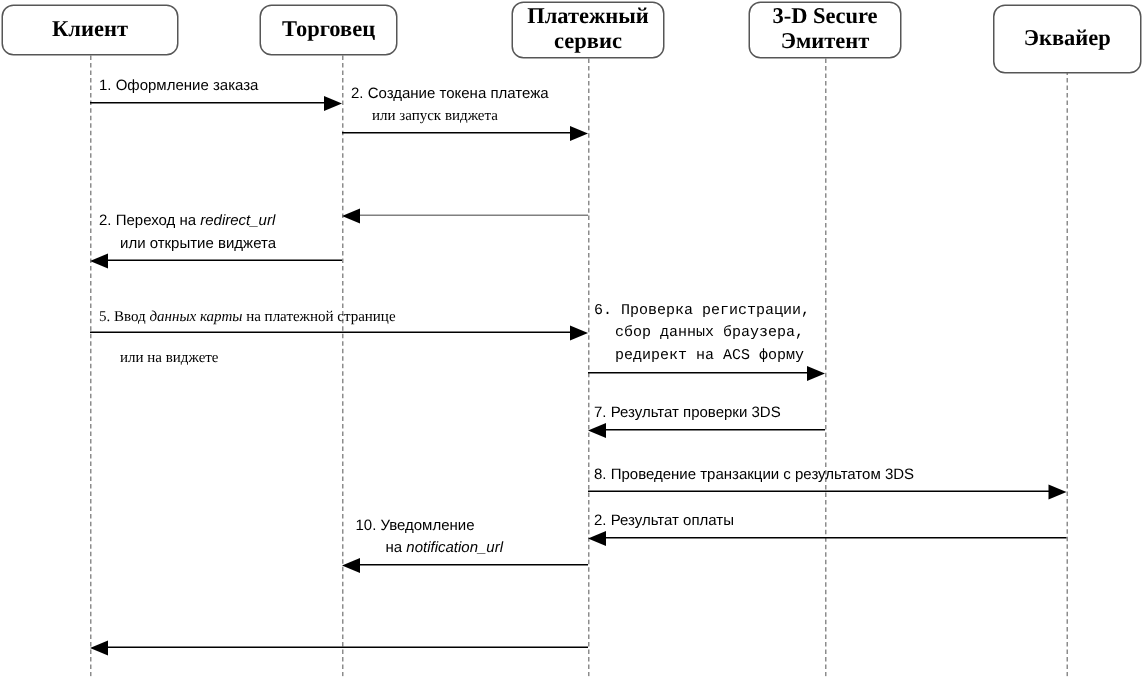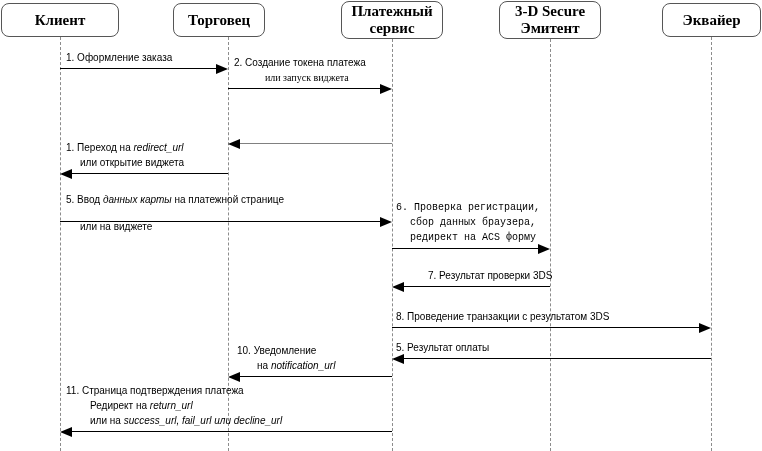--- a/index.html
+++ b/index.html
@@ -77,77 +77,72 @@
     <div class="actor-box" style="left: 341px; top: 1px; width: 102px; height: 38px;">
       <div>Платежный</div>
       <div>сервис</div>
     </div>
     <div class="lifeline" style="left: 392px; top: 39px; height: 412px;"></div>
     <div class="actor-box" style="left: 499px; top: 1px; width: 102px; height: 38px;">
       <div>3-D Secure</div>
       <div>Эмитент</div>
     </div>
     <div class="lifeline" style="left: 550px; top: 39px; height: 412px;"></div>
-    <div class="actor-box" style="left: 662px; top: 3px; width: 99px; height: 34px;">
+    <div class="actor-box" style="left: 662px; top: 3px; width: 99px; height: 46px;">
       <div>Эквайер</div>
     </div>
     <div class="lifeline" style="left: 711px; top: 37px; height: 414px;"></div>
     <div class="msg-line" style="top: 68px; left: 60px; width: 158px;"></div>
     <div class="msg-head right" style="top: 64px; left: 216px;"></div>
     <div class="msg-label" style="left: 66px; top: 50px;">
       <div><span class="seg">1. Оформление заказа</span></div>
     </div>
     <div class="msg-line" style="top: 88px; left: 228px; width: 154px;"></div>
     <div class="msg-head right" style="top: 84px; left: 380px;"></div>
-    <div class="msg-label" style="left: 234px; top: 55px; text-align: center;">
+    <div class="msg-label" style="left: 234px; top: 55px;">
       <div><span class="seg">2. Создание токена платежа</span></div>
       <div style="padding-left: 14px; font-family: Liberation Serif, serif;"><span class="seg">или запуск виджета</span></div>
     </div>
     <div class="msg-line" style="top: 143px; left: 238px; width: 154px; border-top-color: rgb(128, 128, 128);"></div>
     <div class="msg-head left" style="top: 139px; left: 228px;"></div>
     <div class="msg-line" style="top: 173px; left: 70px; width: 158px;"></div>
     <div class="msg-head left" style="top: 169px; left: 60px;"></div>
     <div class="msg-label" style="left: 66px; top: 140px;">
-      <div><span class="seg">1. Переход на </span><span class="seg-italic">redirect_url</span></div>
+      <div><span class="seg">2. Переход на </span><span class="seg-italic">redirect_url</span></div>
       <div style="padding-left: 14px;"><span class="seg">или открытие виджета</span></div>
     </div>
     <div class="msg-line" style="top: 221px; left: 60px; width: 322px;"></div>
     <div class="msg-head right" style="top: 217px; left: 380px;"></div>
-    <div class="msg-label" style="left: 66px; top: 192px;">
+    <div class="msg-label" style="left: 66px; top: 204px; font-family: Liberation Serif, serif;">
       <div><span class="seg">5. Ввод </span><span class="seg-italic">данных карты</span><span class="seg"> на платежной странице</span></div>
       <div style="padding-left: 14px; margin-top: 12px;"><span class="seg">или на виджете</span></div>
     </div>
     <div class="msg-line" style="top: 248px; left: 392px; width: 148px;"></div>
     <div class="msg-head right" style="top: 244px; left: 538px;"></div>
     <div class="msg-label" style="left: 396px; top: 200px; font-family: Liberation Mono, monospace;">
       <div><span class="seg">6. Проверка регистрации,</span></div>
       <div style="padding-left: 14px;"><span class="seg">сбор данных браузера,</span></div>
       <div style="padding-left: 14px;"><span class="seg">редирект на ACS форму</span></div>
     </div>
     <div class="msg-line" style="top: 286px; left: 402px; width: 148px;"></div>
     <div class="msg-head left" style="top: 282px; left: 392px;"></div>
-    <div class="msg-label" style="left: 396px; top: 268px; margin-left: 32px;">
+    <div class="msg-label" style="left: 396px; top: 268px;">
       <div><span class="seg">7. Результат проверки 3DS</span></div>
     </div>
     <div class="msg-line" style="top: 327px; left: 392px; width: 309px;"></div>
     <div class="msg-head right" style="top: 323px; left: 699px;"></div>
     <div class="msg-label" style="left: 396px; top: 309px;">
       <div><span class="seg">8. Проведение транзакции с результатом 3DS</span></div>
     </div>
     <div class="msg-line" style="top: 358px; left: 402px; width: 309px;"></div>
     <div class="msg-head left" style="top: 354px; left: 392px;"></div>
     <div class="msg-label" style="left: 396px; top: 340px;">
-      <div><span class="seg">5. Результат оплаты</span></div>
+      <div><span class="seg">2. Результат оплаты</span></div>
     </div>
     <div class="msg-line" style="top: 376px; left: 238px; width: 154px;"></div>
     <div class="msg-head left" style="top: 372px; left: 228px;"></div>
     <div class="msg-label" style="left: 237px; top: 343px;">
       <div><span class="seg">10. Уведомление</span></div>
       <div style="padding-left: 20px;"><span class="seg">на </span><span class="seg-italic">notification_url</span></div>
     </div>
     <div class="msg-line" style="top: 431px; left: 70px; width: 322px;"></div>
     <div class="msg-head left" style="top: 427px; left: 60px;"></div>
-    <div class="msg-label" style="left: 66px; top: 383px;">
-      <div><span class="seg">11. Страница подтверждения платежа</span></div>
-      <div style="padding-left: 24px;"><span class="seg">Редирект на </span><span class="seg-italic">return_url</span></div>
-      <div style="padding-left: 24px;"><span class="seg">или на </span><span class="seg-italic">success_url, fail_url или decline_url</span></div>
-    </div>
   </div>
 
 </body></html>

